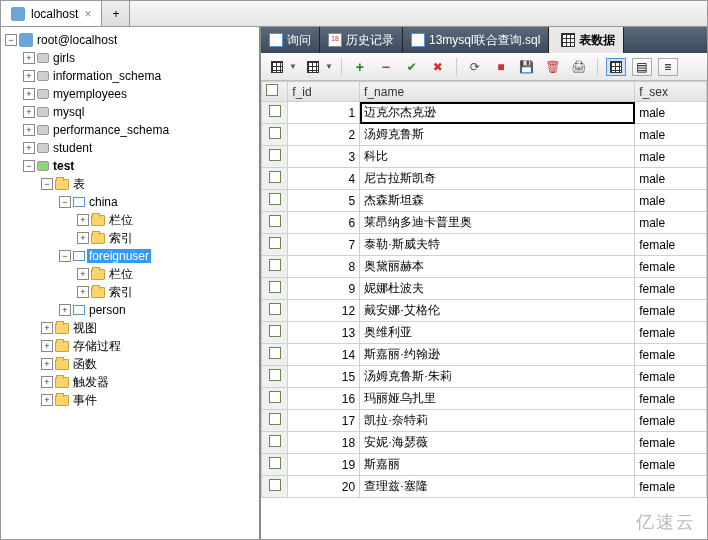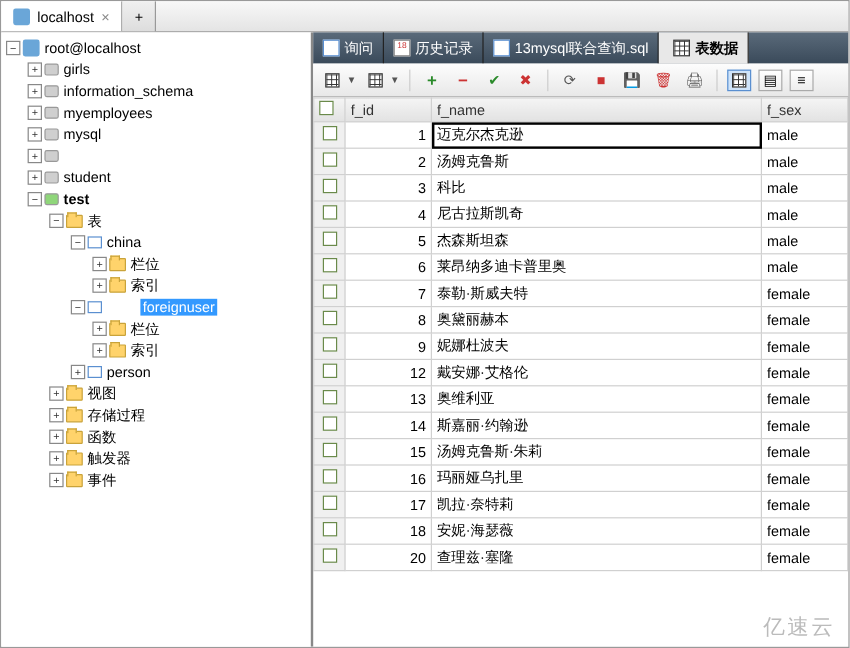--- a/index.html
+++ b/index.html
@@ -30,21 +30,21 @@
 td.sexcol { width: 60px; }
 tr.selrow td.namecol { outline: 2px solid #000; outline-offset: -2px; }
 .chk { width: 12px; height: 12px; border: 1px solid #6a8a4a; display: inline-block; background: #fff; }
 
 .tree { padding: 4px 0 4px 4px; }
 .node { display: flex; align-items: center; height: 18px; gap: 2px; }
 .exp { width: 12px; height: 12px; border: 1px solid #888; display: flex; align-items: center; justify-content: center; font-size: 9px; line-height: 1; color: #333; background: #fff; }
 .indent { display: inline-block; width: 16px; }
 .ico { width: 14px; height: 14px; display: inline-block; }
 .lbl { padding: 0 2px; }
-.lbl.hl { background: #3399ff; color: #fff; margin-left: 30px; }
+.lbl.hl { background: #3399ff; color: #fff; }
 .ico-server { background: #6aa6d8; border-radius: 2px; }
 .ico-db { background: #cfcfcf; border: 1px solid #999; border-radius: 2px; width: 12px; height: 10px; }
 .ico-db.green { background: #8fd67a; }
 .ico-folder { background: #ffd36b; border: 1px solid #c9a33a; width: 14px; height: 11px; border-radius: 1px; position: relative; }
 .ico-folder:before { content: ""; position: absolute; top: -3px; left: 0; width: 6px; height: 3px; background: #ffd36b; border: 1px solid #c9a33a; border-bottom: none; }
 .ico-table { background: #fff; border: 1px solid #5a8fd0; width: 12px; height: 10px; }
 .ico-sql { background: #fff; border: 1px solid #5a8fd0; width: 12px; height: 12px; position: relative; }
 .ico-cal { background: #fff; border: 1px solid #888; width: 12px; height: 12px; position: relative; }
 .ico-cal:before { content: "18"; position: absolute; font-size: 7px; width: 100%; text-align: center; top: 1px; color: #c33; }
 .ico-grid { background: #fff; border: 1px solid #333; width: 12px; height: 12px; background-image: linear-gradient(#333 1px, transparent 1px), linear-gradient(90deg, #333 1px, transparent 1px); background-size: 4px 4px; }
@@ -106,20 +106,21 @@
       <div class="node">
           <span class="indent"></span>
           <span class="exp">+</span>
           <span class="ico ico-db"></span>
           <span class="lbl">mysql</span>
         </div>
       <div class="node">
           <span class="indent"></span>
           <span class="exp">+</span>
           <span class="ico ico-db"></span>
+          <span class="lbl">performance_schema</span>
         </div>
       <div class="node">
           <span class="indent"></span>
           <span class="exp">+</span>
           <span class="ico ico-db"></span>
           <span class="lbl">student</span>
         </div>
 
       <div class="node">
           <span class="indent"></span>
@@ -413,20 +414,26 @@
               <td class="sexcol">female</td>
             </tr>
             <tr>
               <td class="sel"><span class="chk"></span></td>
               <td class="idcol">18</td>
               <td class="namecol">安妮·海瑟薇</td>
               <td class="sexcol">female</td>
             </tr>
             <tr>
               <td class="sel"><span class="chk"></span></td>
+              <td class="idcol">19</td>
+              <td class="namecol">斯嘉丽</td>
+              <td class="sexcol">female</td>
+            </tr>
+            <tr>
+              <td class="sel"><span class="chk"></span></td>
               <td class="idcol">20</td>
               <td class="namecol">查理兹·塞隆</td>
               <td class="sexcol">female</td>
             </tr>
           </tbody>
       </table>
     </div>
   </div>
 </div>
 

